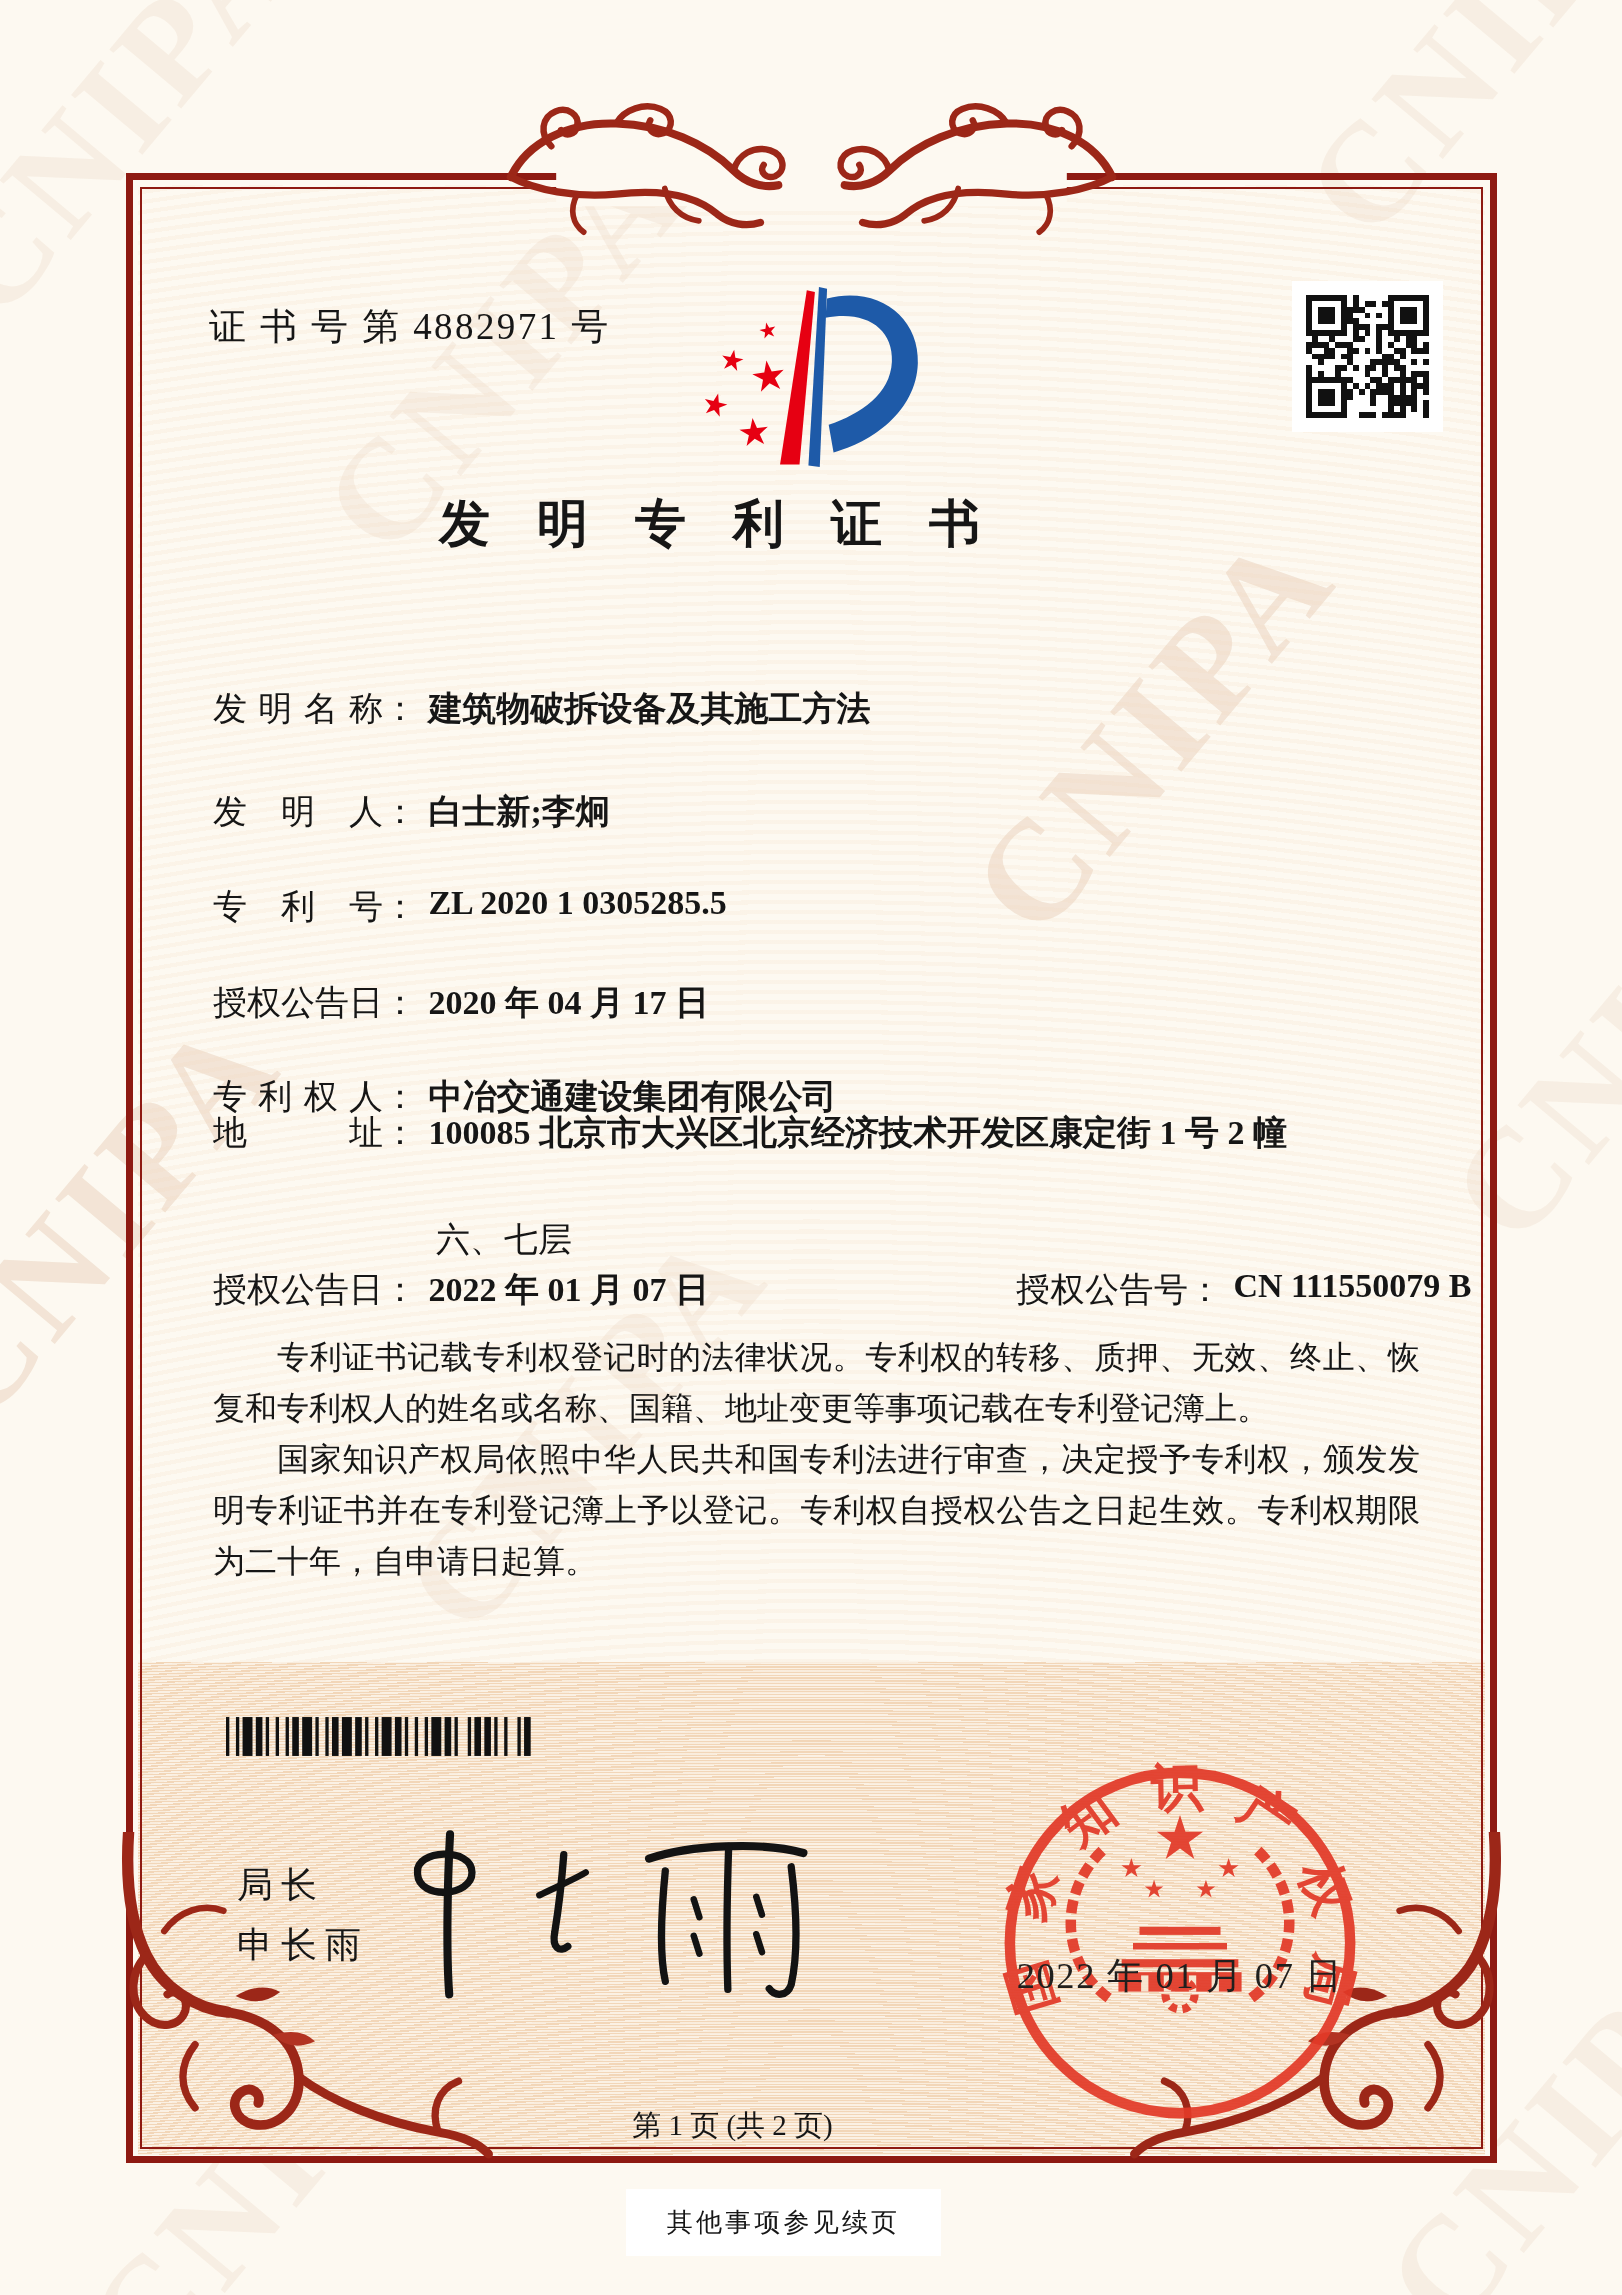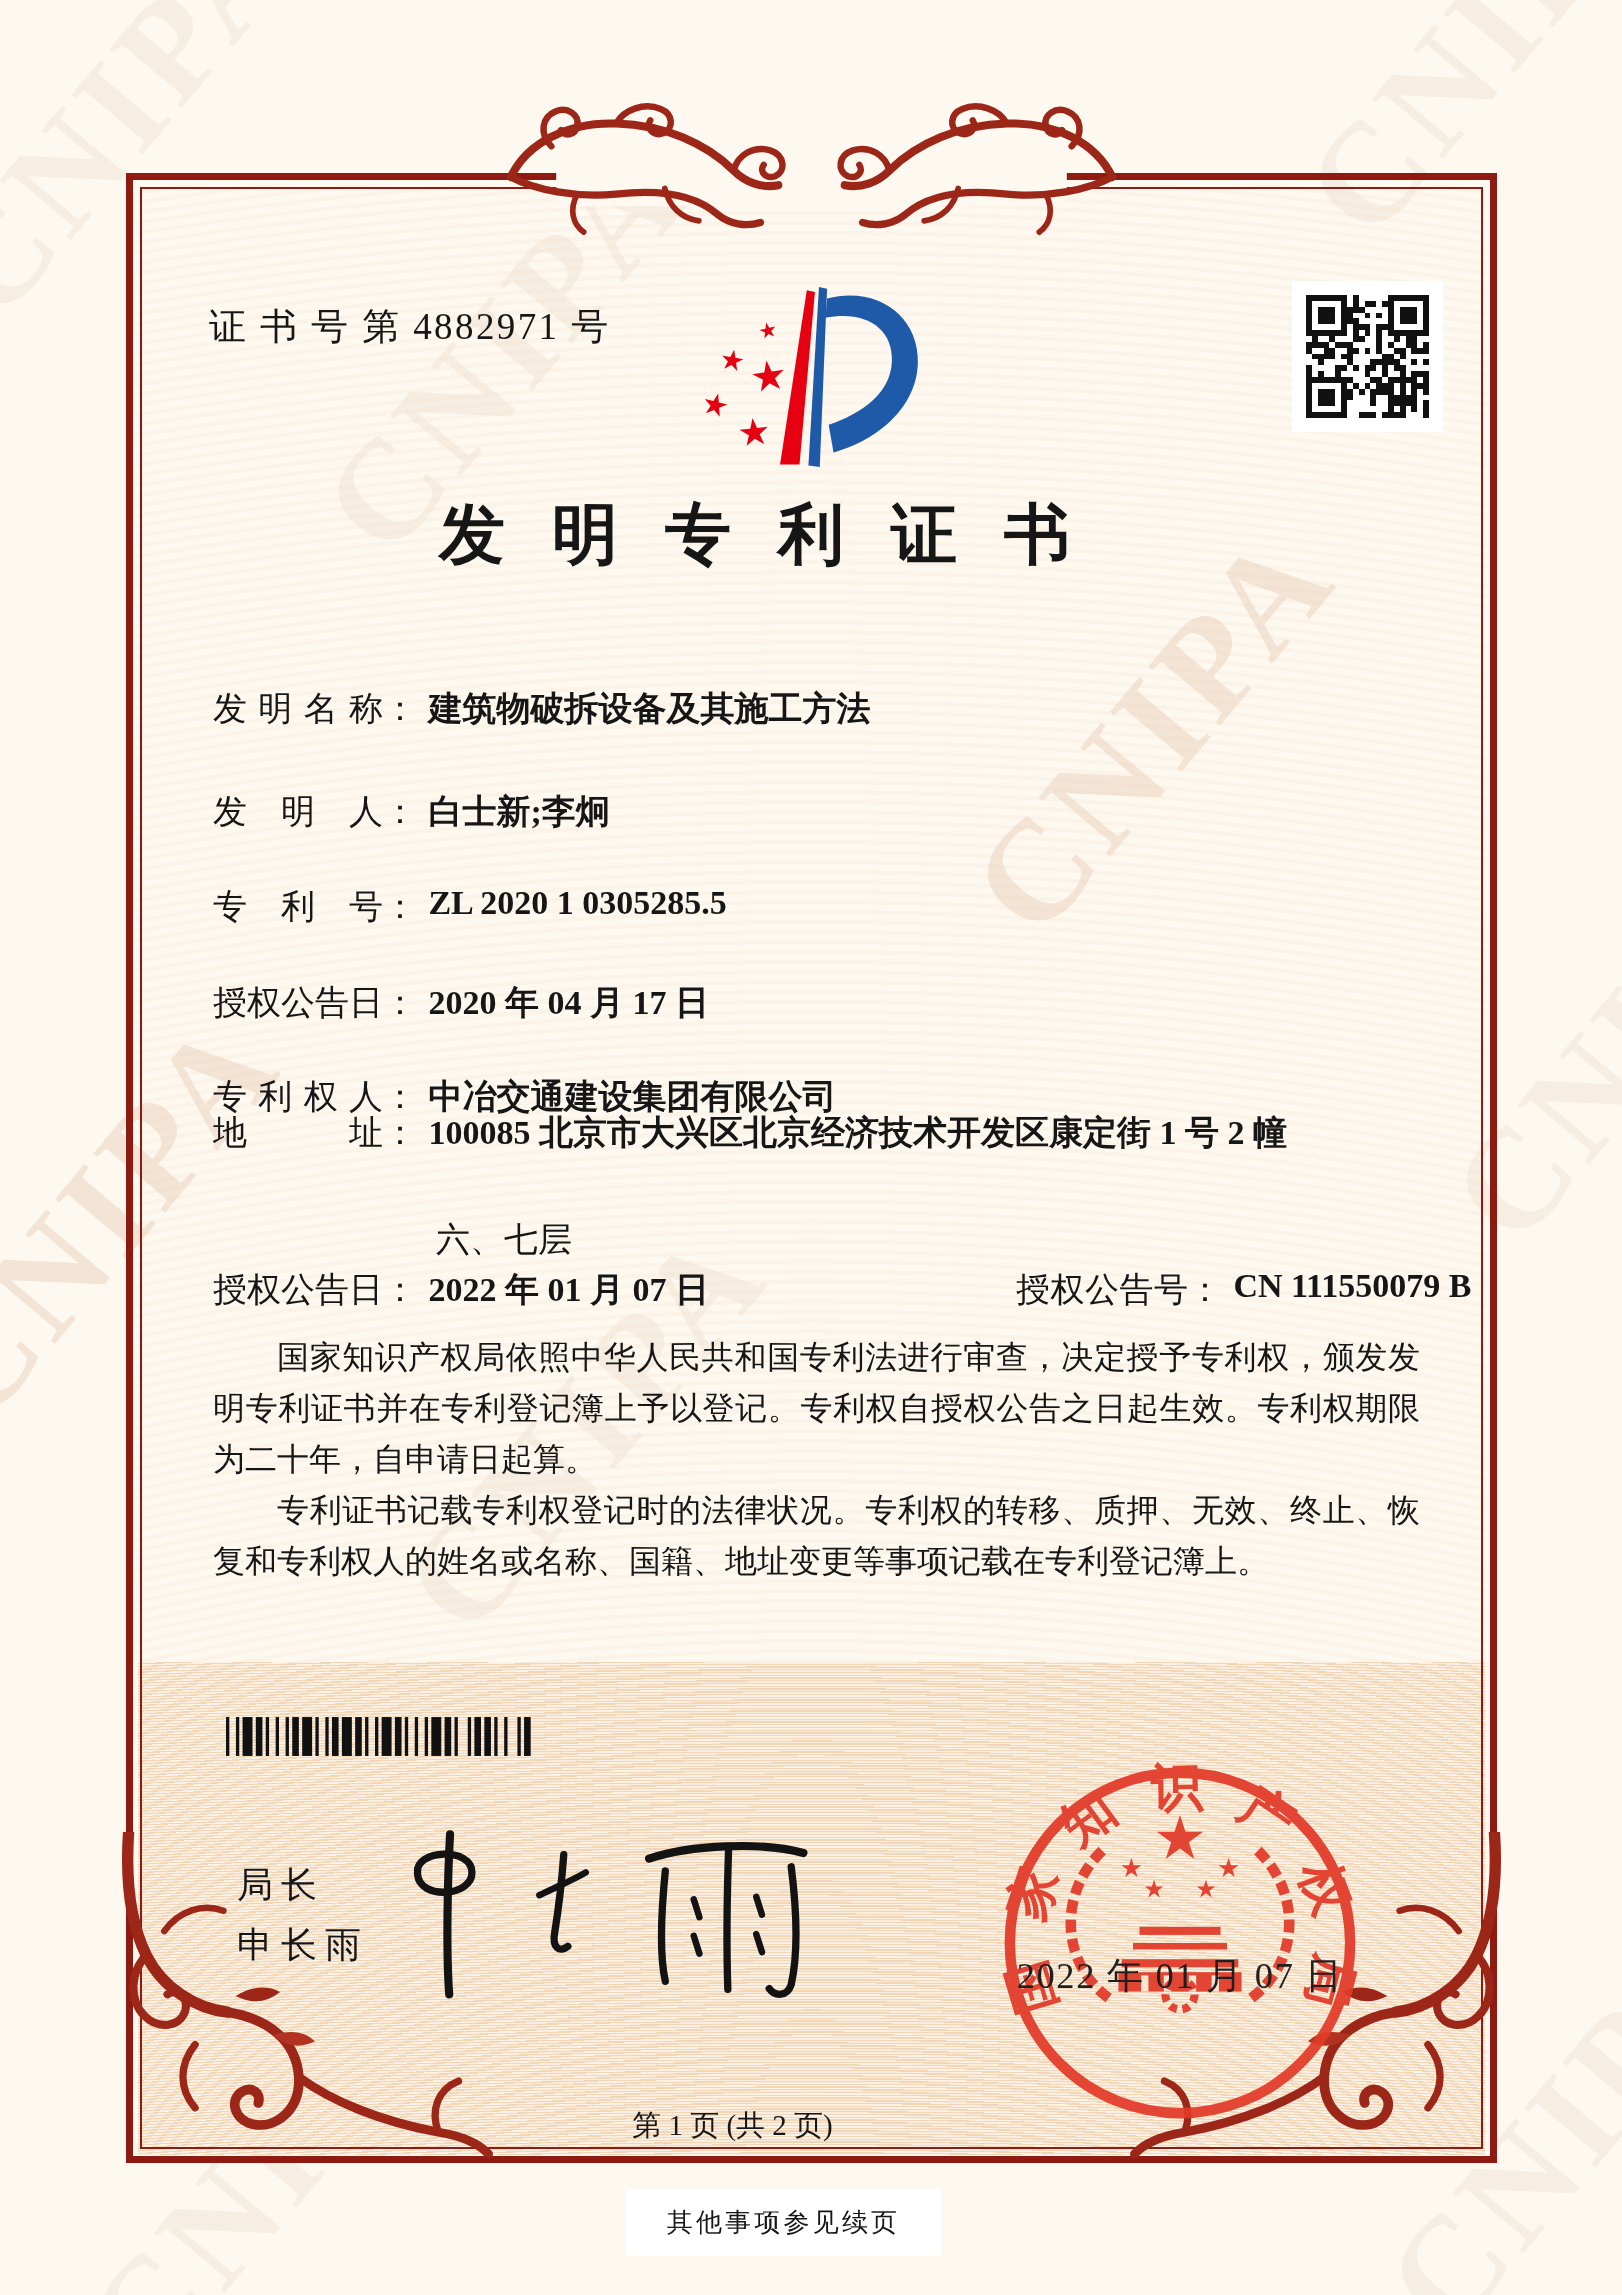--- a/index.html
+++ b/index.html
@@ -17,21 +17,21 @@
   .frame-inner{position:absolute;inset:7.3px;border:2.4px solid #8e1a12;}
   .texture{position:absolute;left:138px;top:185px;width:1347px;height:1965px;
     background:repeating-radial-gradient(ellipse 170% 120% at 50% 245%,
       rgba(242,214,184,0.16) 0 4px, rgba(255,255,255,0) 4px 9.7px);}
   .band{position:absolute;left:138px;top:1662px;width:1347px;height:493px;
     background:
       repeating-radial-gradient(ellipse 175% 125% at 50% 235%,
         #f2d6b8 0px, #f2d6b8 4.9px, #fbf1e4 4.9px, #fbf1e4 10.5px);}
   
   .certno{position:absolute;left:209px;top:302px;font-size:37px;letter-spacing:2.4px;}
-  .title{position:absolute;left:439px;top:490px;font-size:66px;font-weight:700;letter-spacing:47px;white-space:nowrap;}
+  .title{position:absolute;left:439px;top:490px;font-size:51px;font-weight:700;letter-spacing:47px;white-space:nowrap;}
   .frow{position:absolute;left:213px;font-size:34px;white-space:nowrap;}
   .flabel{display:inline-block;width:170px;text-align:justify;text-align-last:justify;vertical-align:top;}
   .fcolon{display:inline-block;vertical-align:top;}
   .fvalue{display:inline-block;margin-left:11.4px;vertical-align:top;font-weight:bold;}
   .addr2{position:absolute;left:436px;top:1217px;font-size:34px;}
   .grant2{position:absolute;left:803px;top:0;}
   .paras{position:absolute;left:213px;top:1332px;width:1207px;font-size:32px;line-height:51px;text-align:justify;}
   .paras p{margin:0;text-indent:2em;}
   .officer-title{position:absolute;left:237px;top:1861px;font-size:36px;letter-spacing:8px;}
   .officer-name{position:absolute;left:237px;top:1921px;font-size:36px;letter-spacing:8px;}
@@ -404,22 +404,22 @@
   <div class="addr2">六、七层</div>
 
   <div class="frow" style="top:1267px">
     <span class="flabel">授权公告日</span><span class="fcolon">：</span><span class="fvalue">2022 年 01 月 07 日</span>
     <span class="grant2">
       <span class="flabel" style="width:172px">授权公告号</span><span class="fcolon">：</span><span class="fvalue">CN 111550079 B</span>
     </span>
   </div>
 
   <div class="paras">
+    <p>专利证书记载专利权登记时的法律状况。专利权的转移、质押、无效、终止、恢复和专利权人的姓名或名称、国籍、地址变更等事项记载在专利登记簿上。</p>
     <p>国家知识产权局依照中华人民共和国专利法进行审查，决定授予专利权，颁发发明专利证书并在专利登记簿上予以登记。专利权自授权公告之日起生效。专利权期限为二十年，自申请日起算。</p>
-    <p>专利证书记载专利权登记时的法律状况。专利权的转移、质押、无效、终止、恢复和专利权人的姓名或名称、国籍、地址变更等事项记载在专利登记簿上。</p>
   </div>
 
   <svg id="barcode" class="abs" style="left:226px;top:1717px;" width="308" height="39" viewBox="0 0 380 48">
       <rect x="0.00" y="0" width="4.09" height="48" fill="#111"></rect>
       <rect x="12.26" y="0" width="4.09" height="48" fill="#111"></rect>
       <rect x="20.43" y="0" width="12.26" height="48" fill="#111"></rect>
       <rect x="36.77" y="0" width="8.17" height="48" fill="#111"></rect>
       <rect x="49.03" y="0" width="4.09" height="48" fill="#111"></rect>
       <rect x="61.29" y="0" width="4.09" height="48" fill="#111"></rect>
       <rect x="73.55" y="0" width="4.09" height="48" fill="#111"></rect>

